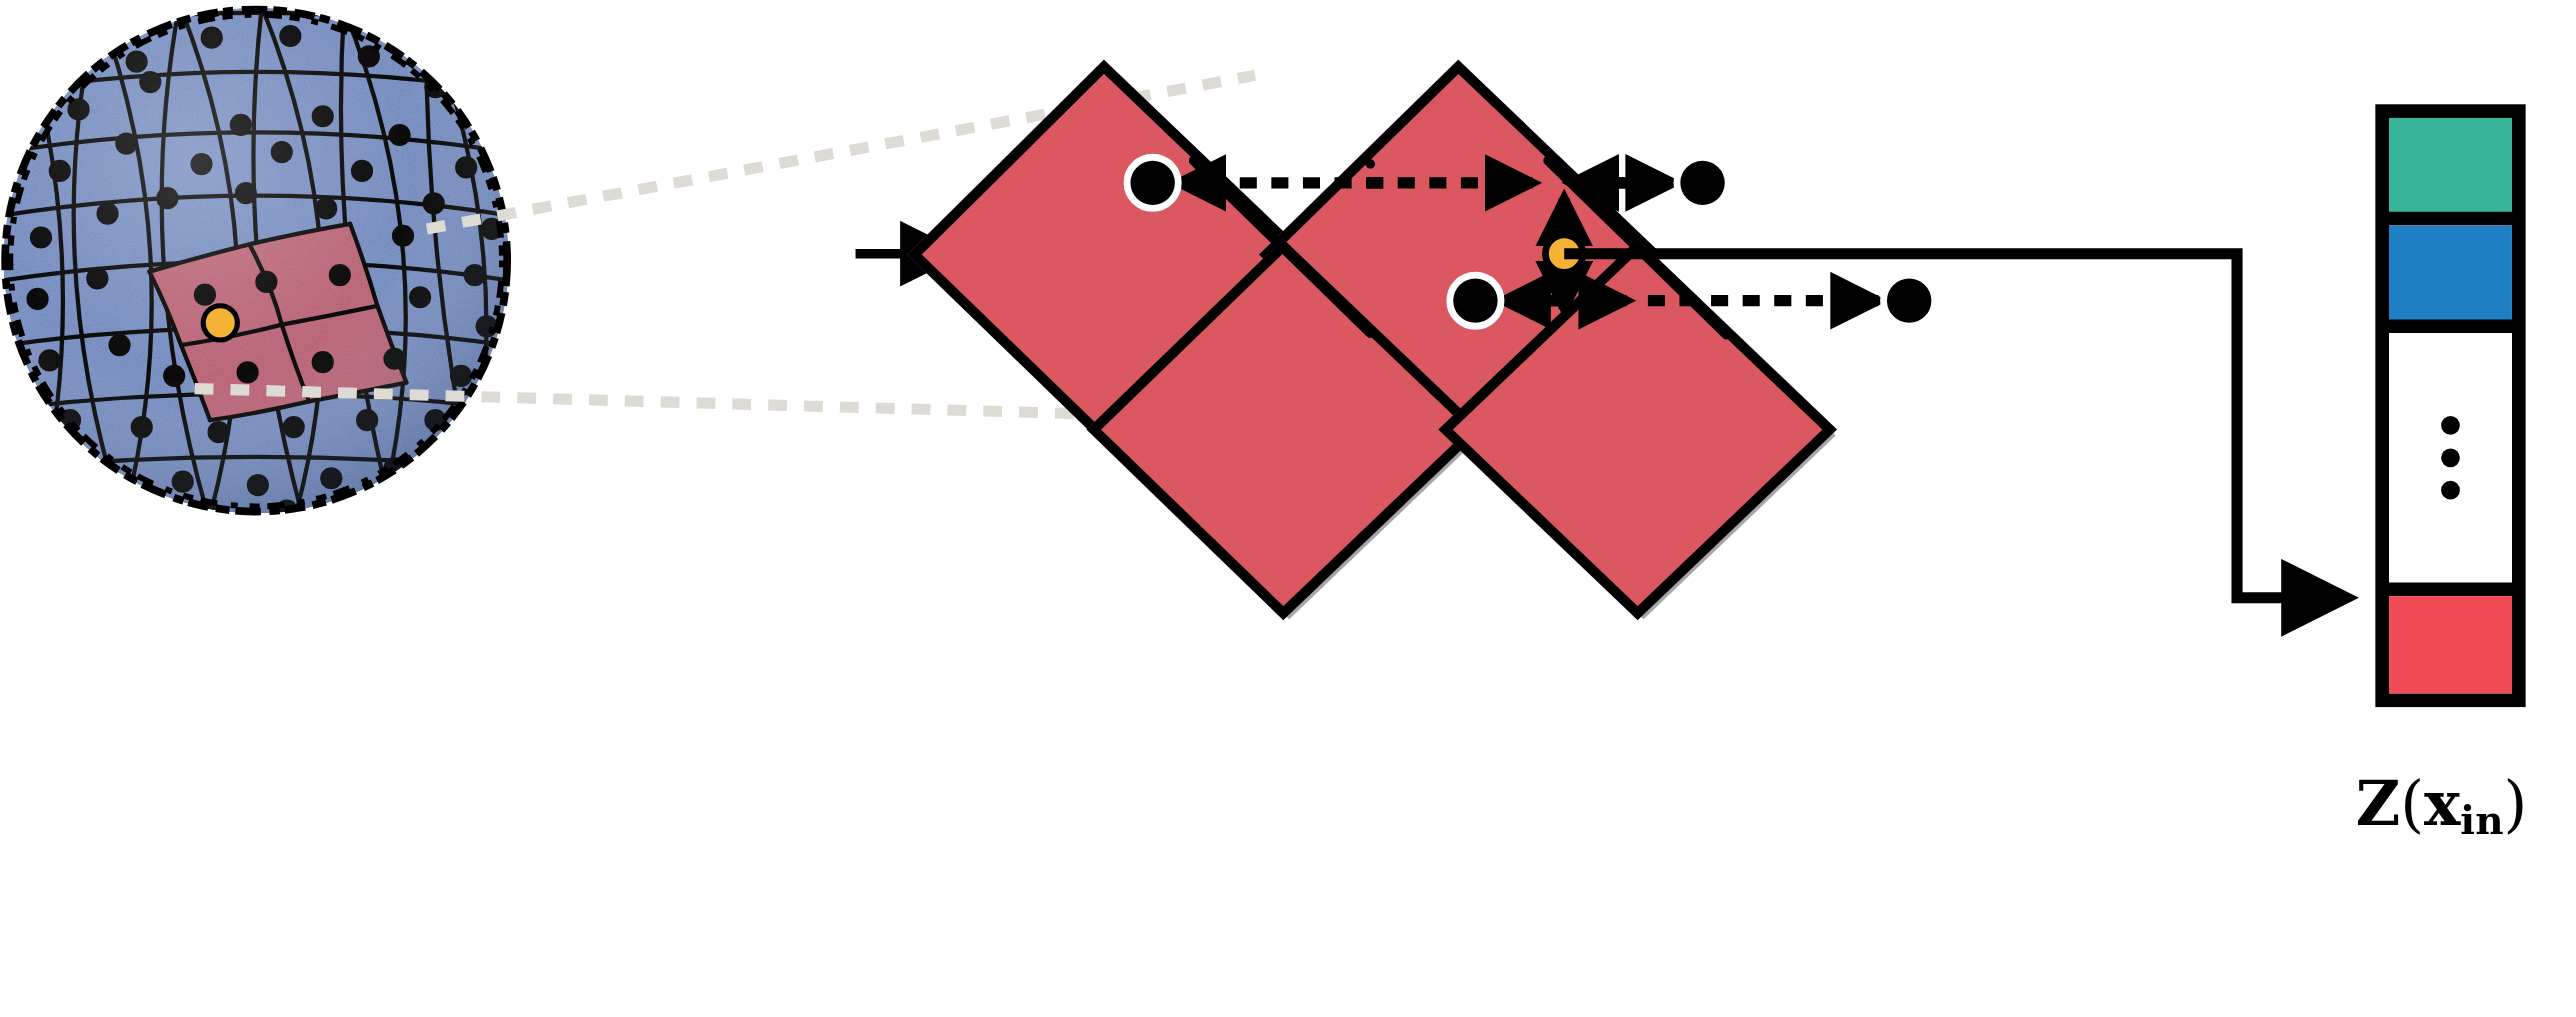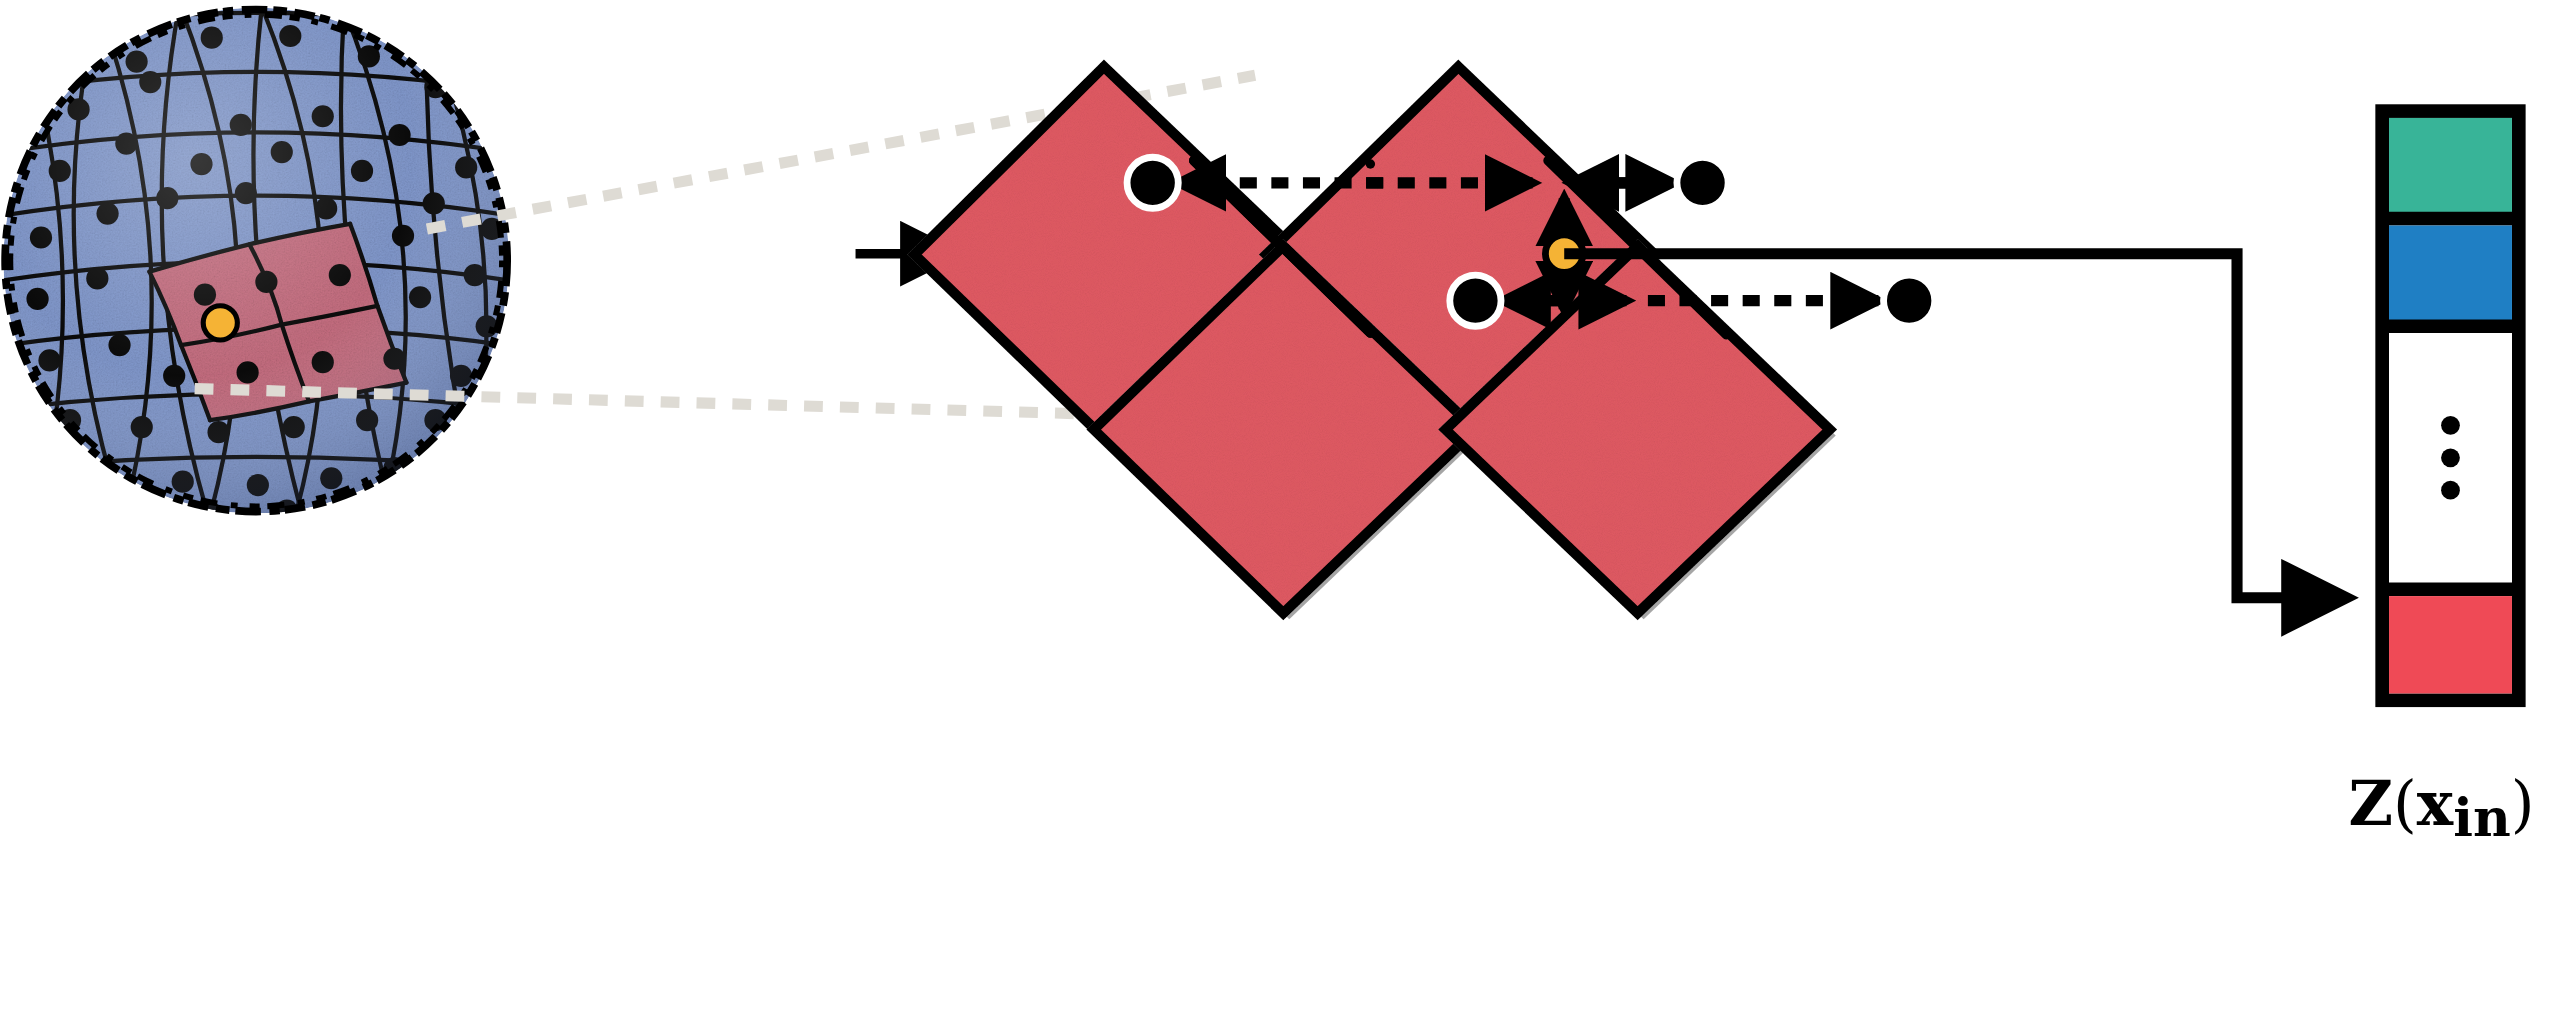--- a/index.html
+++ b/index.html
@@ -30,21 +30,21 @@
     width: 307px;
     text-align: center;
     font-family: "DejaVu Serif", serif;
     font-size: 61px;
     font-weight: 700;
     color: #000000;
     letter-spacing: 0px;
     white-space: nowrap;
   }
   .vec-label .sub {
-    font-size: 52px;
+    font-size: 39px;
     vertical-align: -0.22em;
     font-weight: 700;
     font-style: normal;
   }
   .vec-label .paren {
     font-weight: 400;
   }
 </style>
 </head>
 <body>

